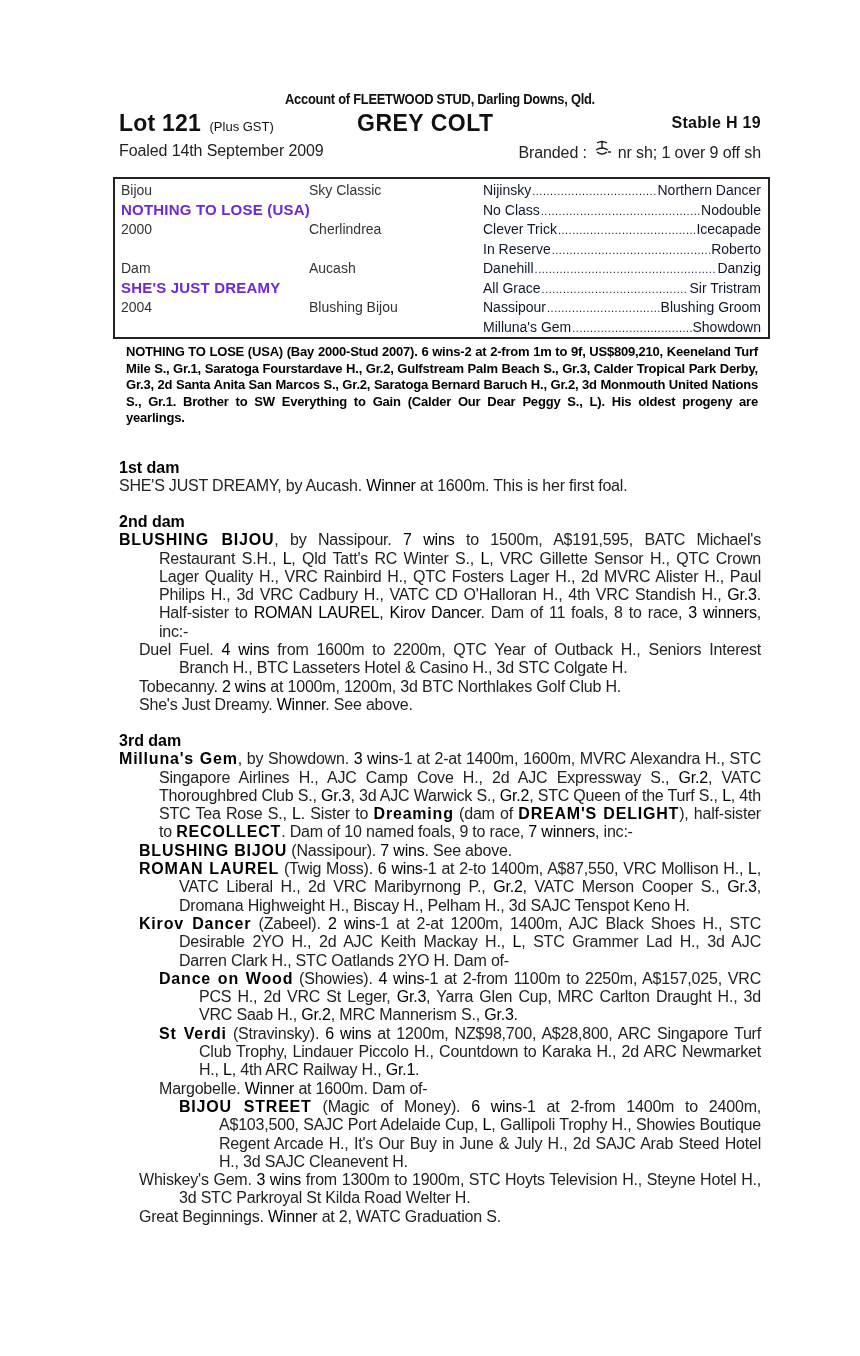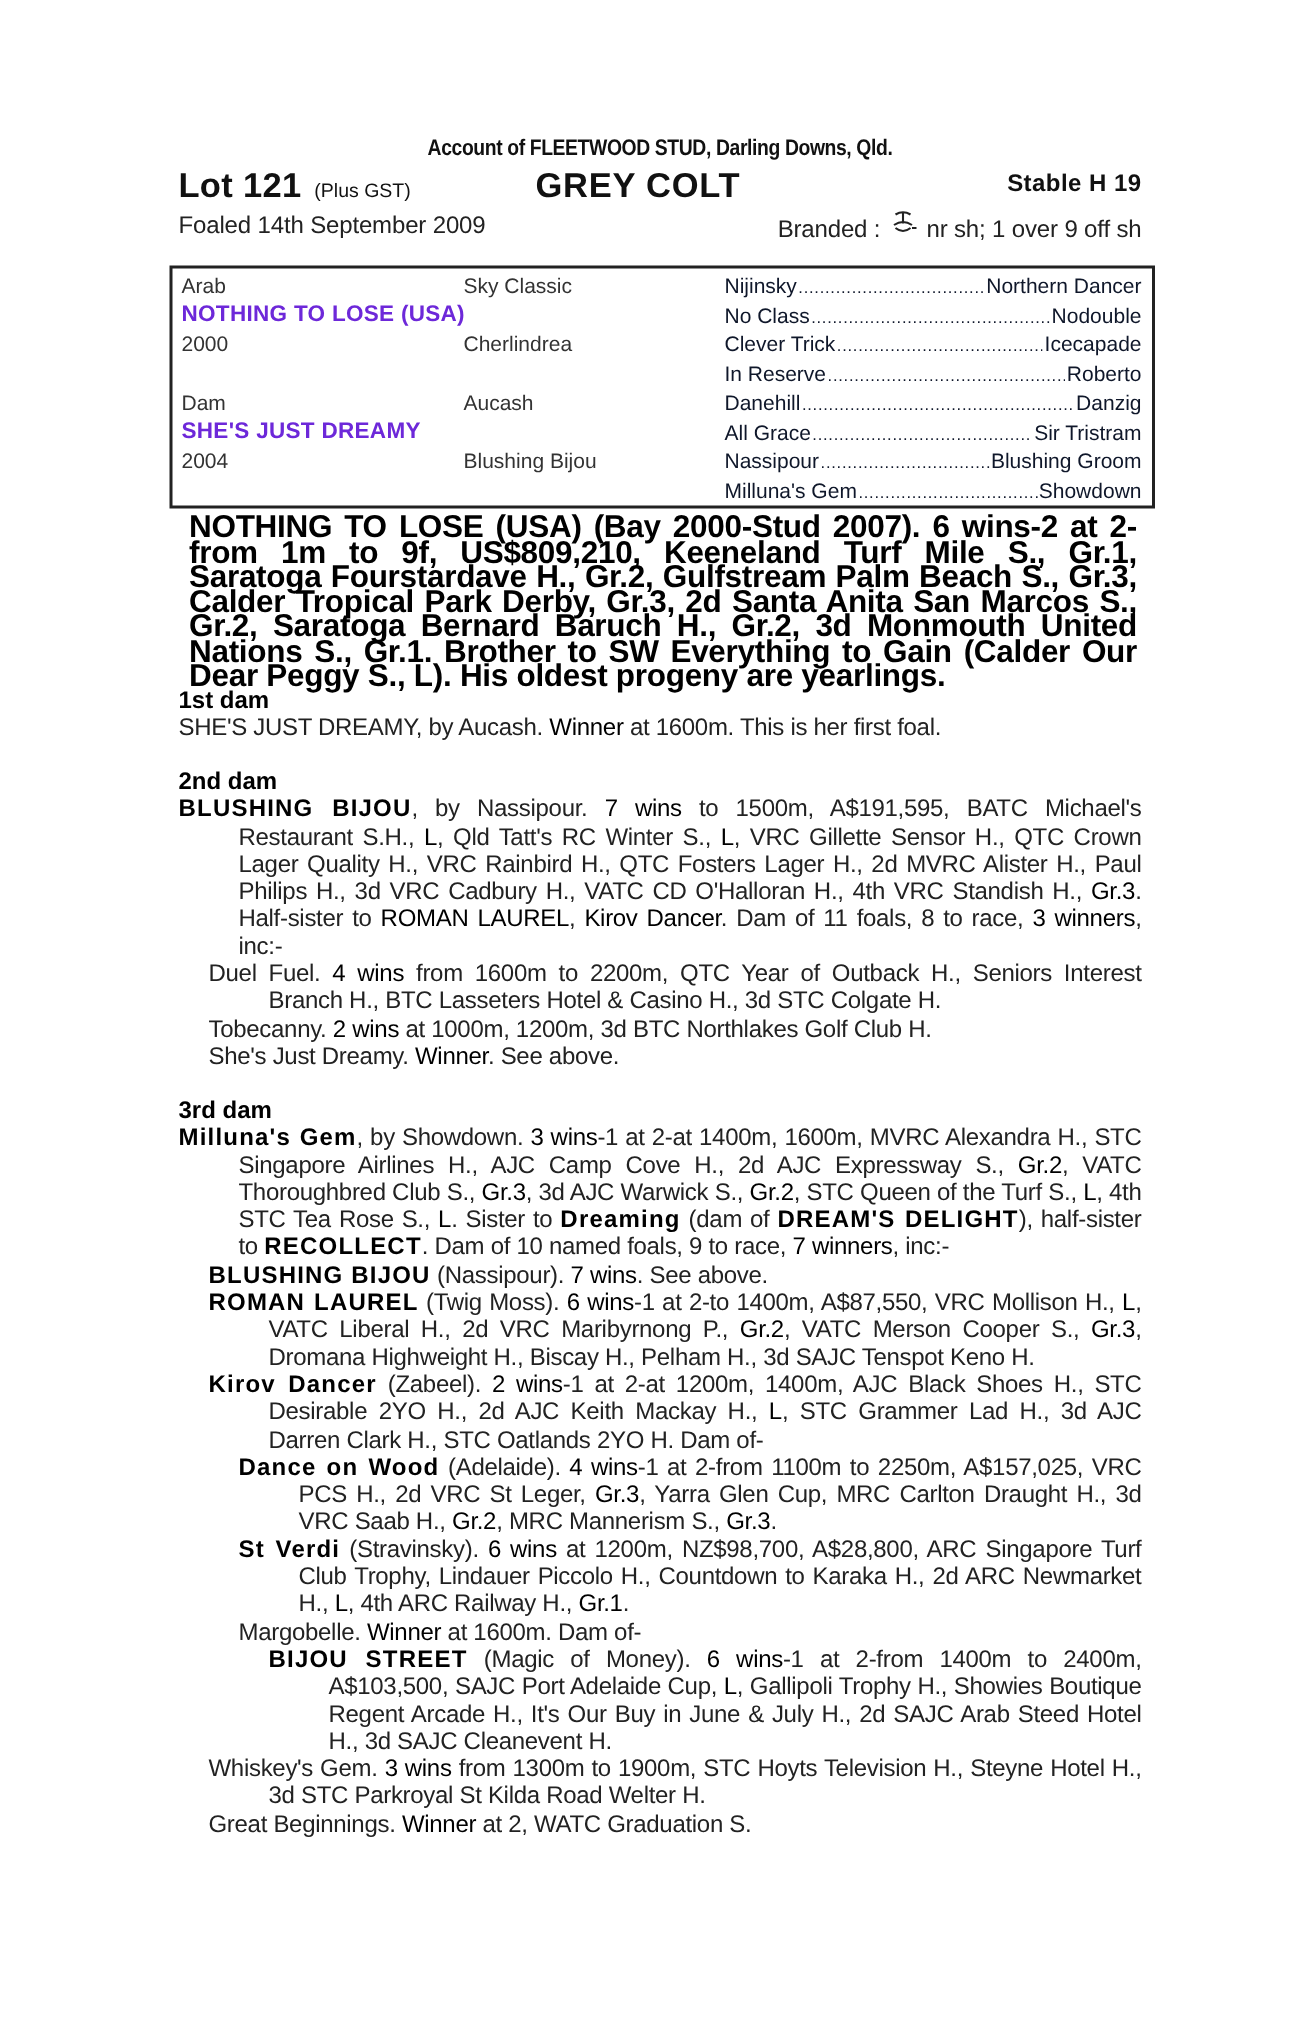--- a/index.html
+++ b/index.html
@@ -21,21 +21,21 @@
   .ped-row .a { position:absolute; left:0; color:#333; }
   .ped-row .b { position:absolute; left:188px; color:#333; }
   .ped-row.big .a { font-weight:900; font-size:15px; color:#6d28d9; letter-spacing:0.2px; top:-1px; }
   .ped-gap { height:19.5px; }
   .ped-right { position:absolute; left:368px; top:3px; width:278px; font-size:14px; color:#0f172a; }
   .gp { display:flex; height:19.5px; align-items:baseline; white-space:nowrap; }
   .gp .l { flex:0 0 auto; }
   .gp .dots { flex:1 1 auto; overflow:hidden; letter-spacing:0.5px; font-size:11px; margin:0 1px; }
   .gp .dots::before { content:"................................................................................................................"; }
   .gp .r { flex:0 0 auto;text-align:right; }
-  .sire-para { position:absolute; left:126px; top:344px; width:632px; font-weight:900; font-size:21px; line-height:16.5px; text-align:justify; letter-spacing:-0.2px; color:#000; }
+  .sire-para { position:absolute; left:126px; top:344px; width:632px; font-weight:900; font-size:13px; line-height:16.5px; text-align:justify; letter-spacing:-0.2px; color:#000; }
   .body { position:absolute; left:119px; top:458px; width:642px; font-size:16px; line-height:18.3px; color:#222; }
   .sec-head { font-weight:900; font-size:16px; color:#000; margin-top:0px; height:19px; line-height:19px; }
   .gap { height:17px; }
   .entry { text-align:justify; padding-left:40px; text-indent:-40px; letter-spacing:-0.2px; }
   .entry b { font-weight:400; color:#000; }
   .entry .cap { font-weight:900; color:#000; letter-spacing:0.8px; }
   .lvl0 { margin-left:0; }
   .lvl1 { margin-left:20px; }
   .lvl2 { margin-left:40px; }
   .lvl3 { margin-left:60px; }
@@ -59,21 +59,21 @@
         <path d="M6 3 Q11 0 16 3 M11 2 L11 9 M5 10 Q11 6 17 10 M6 12 Q11 16 16 12 M17 12 L20 12" stroke="#222" stroke-width="1.4" fill="none"></path>
       </svg>
       <span>nr sh; 1 over 9 off sh</span>
     </div>
   </div>
 </div>
 
 <div class="pedbox">
   <div class="ped-left">
     <div class="ped-row">
-        <span class="a">Arab</span>
+        <span class="a">Bijou</span>
         <span class="b">Sky Classic</span>
       </div>
     <div class="ped-row big">
         <span class="a">NOTHING TO LOSE (USA)</span>
       </div>
     <div class="ped-row">
         <span class="a">2000</span>
         <span class="b">Cherlindrea</span>
       </div>
     <div class="ped-gap"></div>
@@ -145,19 +145,19 @@
   <div class="entry lvl1"><span>Duel Fuel. </span><b>4 wins</b><span> from 1600m to 2200m, QTC Year of Outback H., Seniors Interest Branch H., BTC Lasseters Hotel &amp; Casino H., 3d STC Colgate H.</span></div>
   <div class="entry lvl1 nojust"><span>Tobecanny. </span><b>2 wins</b><span> at 1000m, 1200m, 3d BTC Northlakes Golf Club H.</span></div>
   <div class="entry lvl1 nojust"><span>She's Just Dreamy. </span><b>Winner</b><span>. See above.</span></div>
 
   <div class="gap"></div>
   <div class="sec-head">3rd dam</div>
   <div class="entry lvl0"><span class="cap">Milluna's Gem</span><span>, by Showdown. </span><b>3 wins</b><span>-1 at 2-at 1400m, 1600m, MVRC Alexandra H., STC Singapore Airlines H., AJC Camp Cove H., 2d AJC Expressway S., </span><b>Gr.2</b><span>, VATC Thoroughbred Club S., </span><b>Gr.3</b><span>, 3d AJC Warwick S., </span><b>Gr.2</b><span>, STC Queen of the Turf S., </span><b>L</b><span>, 4th STC Tea Rose S., </span><b>L</b><span>. Sister to </span><b class="cap">Dreaming</b><span> (dam of </span><b class="cap">DREAM'S DELIGHT</b><span>), half-sister to </span><b class="cap">RECOLLECT</b><span>. Dam of 10 named foals, 9 to race, </span><b>7 winners</b><span>, inc:-</span></div>
   <div class="entry lvl1 nojust"><span class="cap">BLUSHING BIJOU</span><span> (Nassipour). </span><b>7 wins</b><span>. See above.</span></div>
   <div class="entry lvl1"><span class="cap">ROMAN LAUREL</span><span> (Twig Moss). </span><b>6 wins</b><span>-1 at 2-to 1400m, A$87,550, VRC Mollison H., </span><b>L</b><span>, VATC Liberal H., 2d VRC Maribyrnong P., </span><b>Gr.2</b><span>, VATC Merson Cooper S., </span><b>Gr.3</b><span>, Dromana Highweight H., Biscay H., Pelham H., 3d SAJC Tenspot Keno H.</span></div>
   <div class="entry lvl1"><span class="cap">Kirov Dancer</span><span> (Zabeel). </span><b>2 wins</b><span>-1 at 2-at 1200m, 1400m, AJC Black Shoes H., STC Desirable 2YO H., 2d AJC Keith Mackay H., </span><b>L</b><span>, STC Grammer Lad H., 3d AJC Darren Clark H., STC Oatlands 2YO H. Dam of-</span></div>
-  <div class="entry lvl2"><span class="cap">Dance on Wood</span><span> (Adelaide). </span><b>4 wins</b><span>-1 at 2-from 1100m to 2250m, A$157,025, VRC PCS H., 2d VRC St Leger, </span><b>Gr.3</b><span>, Yarra Glen Cup, MRC Carlton Draught H., 3d VRC Saab H., </span><b>Gr.2</b><span>, MRC Mannerism S., </span><b>Gr.3</b><span>.</span></div>
+  <div class="entry lvl2"><span class="cap">Dance on Wood</span><span> (Showies). </span><b>4 wins</b><span>-1 at 2-from 1100m to 2250m, A$157,025, VRC PCS H., 2d VRC St Leger, </span><b>Gr.3</b><span>, Yarra Glen Cup, MRC Carlton Draught H., 3d VRC Saab H., </span><b>Gr.2</b><span>, MRC Mannerism S., </span><b>Gr.3</b><span>.</span></div>
   <div class="entry lvl2"><span class="cap">St Verdi</span><span> (Stravinsky). </span><b>6 wins</b><span> at 1200m, NZ$98,700, A$28,800, ARC Singapore Turf Club Trophy, Lindauer Piccolo H., Countdown to Karaka H., 2d ARC Newmarket H., </span><b>L</b><span>, 4th ARC Railway H., </span><b>Gr.1</b><span>.</span></div>
   <div class="entry lvl2 nojust"><span>Margobelle. </span><b>Winner</b><span> at 1600m. Dam of-</span></div>
   <div class="entry lvl3"><span class="cap">BIJOU STREET</span><span> (Magic of Money). </span><b>6 wins</b><span>-1 at 2-from 1400m to 2400m, A$103,500, SAJC Port Adelaide Cup, </span><b>L</b><span>, Gallipoli Trophy H., Showies Boutique Regent Arcade H., It's Our Buy in June &amp; July H., 2d SAJC Arab Steed Hotel H., 3d SAJC Cleanevent H.</span></div>
   <div class="entry lvl1"><span>Whiskey's Gem. </span><b>3 wins</b><span> from 1300m to 1900m, STC Hoyts Television H., Steyne Hotel H., 3d STC Parkroyal St Kilda Road Welter H.</span></div>
   <div class="entry lvl1 nojust"><span>Great Beginnings. </span><b>Winner</b><span> at 2, WATC Graduation S.</span></div>
 </div>
 
 </body></html>

